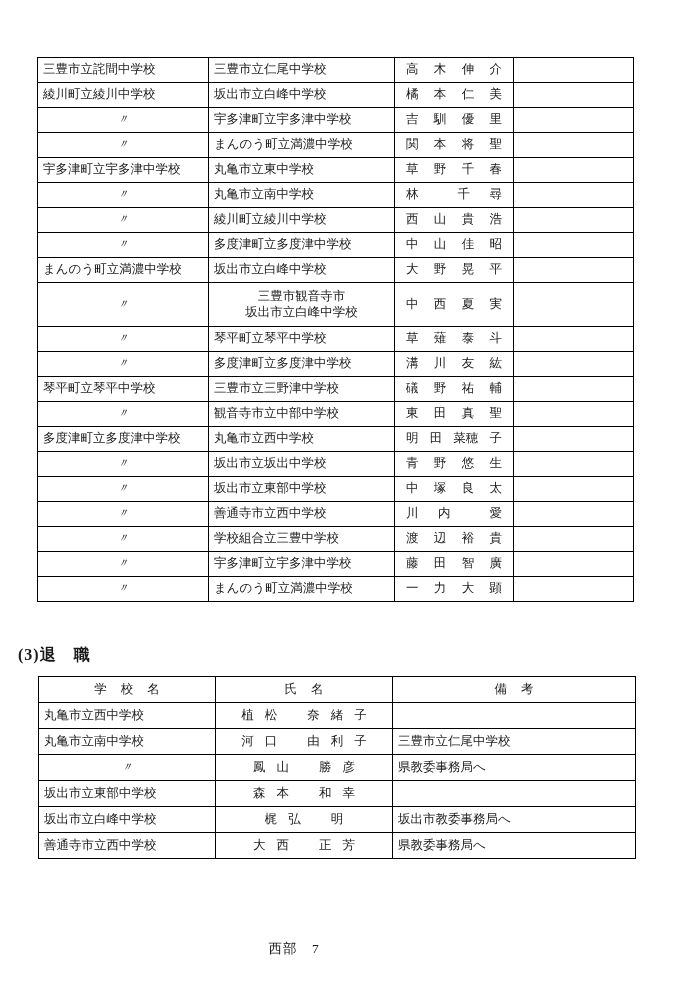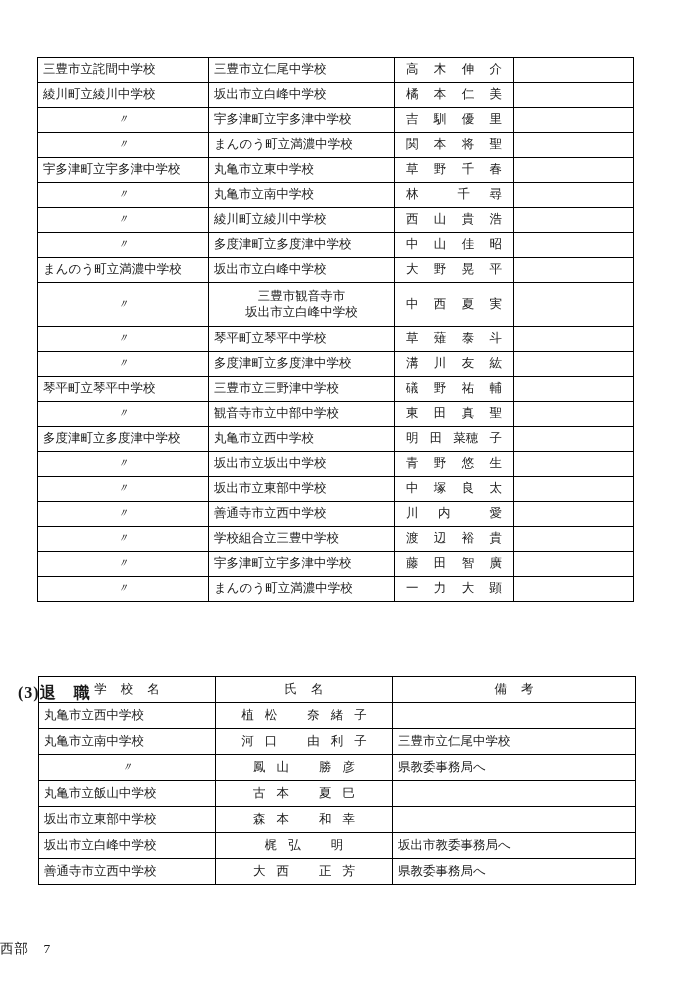--- a/index.html
+++ b/index.html
@@ -71,21 +71,21 @@
     font-family: "Liberation Serif", serif;
     font-style: italic;
     font-size: 12px;
     letter-spacing: 0;
   }
 
   
   .section-head {
     position: absolute;
     left: 18px;
-    top: 683px;
+    top: 645px;
     font-size: 16px;
     font-weight: bold;
     letter-spacing: 1px;
     white-space: pre;
   }
 
   
   .table-retire {
     position: absolute;
     left: 38px;
@@ -122,21 +122,21 @@
     gap: 11px;
   }
   .retire-name .gap-wide { width: 8px; display: inline-block; }
 
   
   .footer {
     position: absolute;
     left: 0;
     top: 940px;
     width: 588px;
-    text-align: left;
+    text-align: center;
     font-size: 13.5px;
     letter-spacing: 1px;
     white-space: pre;
   }
 </style>
 </head>
 <body>
 
 <div class="page">
 
@@ -481,33 +481,20 @@
               <span>鳳</span>
               <span>山</span>
               <span class="gap-wide"></span>
               <span>勝</span>
               <span>彦</span>
             </div>
           </td>
           <td class="col-remark cell-left">県教委事務局へ</td>
         </tr>
         <tr>
-          <td class="col-school cell-left">丸亀市立飯山中学校</td>
-          <td class="col-pname">
-            <div class="retire-name">
-              <span>古</span>
-              <span>本</span>
-              <span class="gap-wide"></span>
-              <span>夏</span>
-              <span>巳</span>
-            </div>
-          </td>
-          <td class="col-remark cell-left"></td>
-        </tr>
-        <tr>
           <td class="col-school cell-left">坂出市立東部中学校</td>
           <td class="col-pname">
             <div class="retire-name">
               <span>森</span>
               <span>本</span>
               <span class="gap-wide"></span>
               <span>和</span>
               <span>幸</span>
             </div>
           </td>

